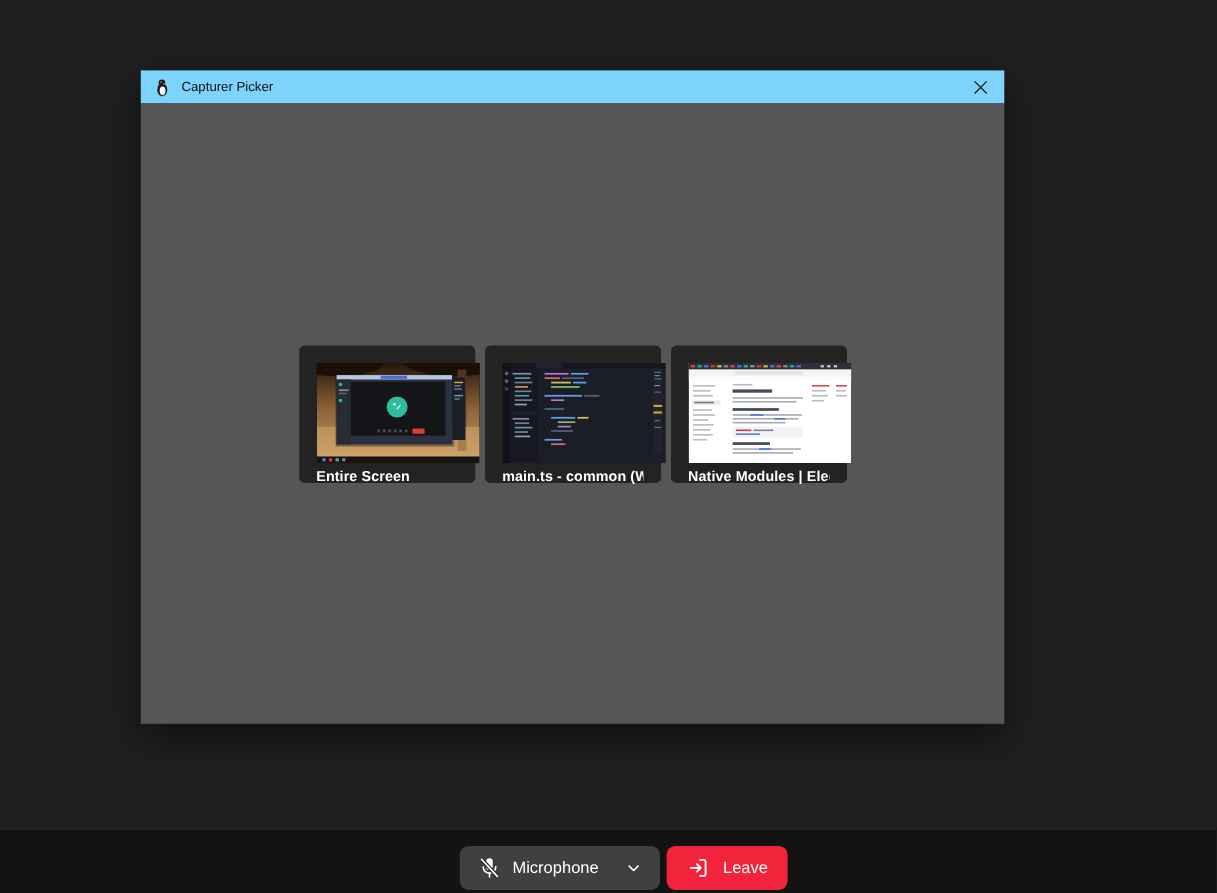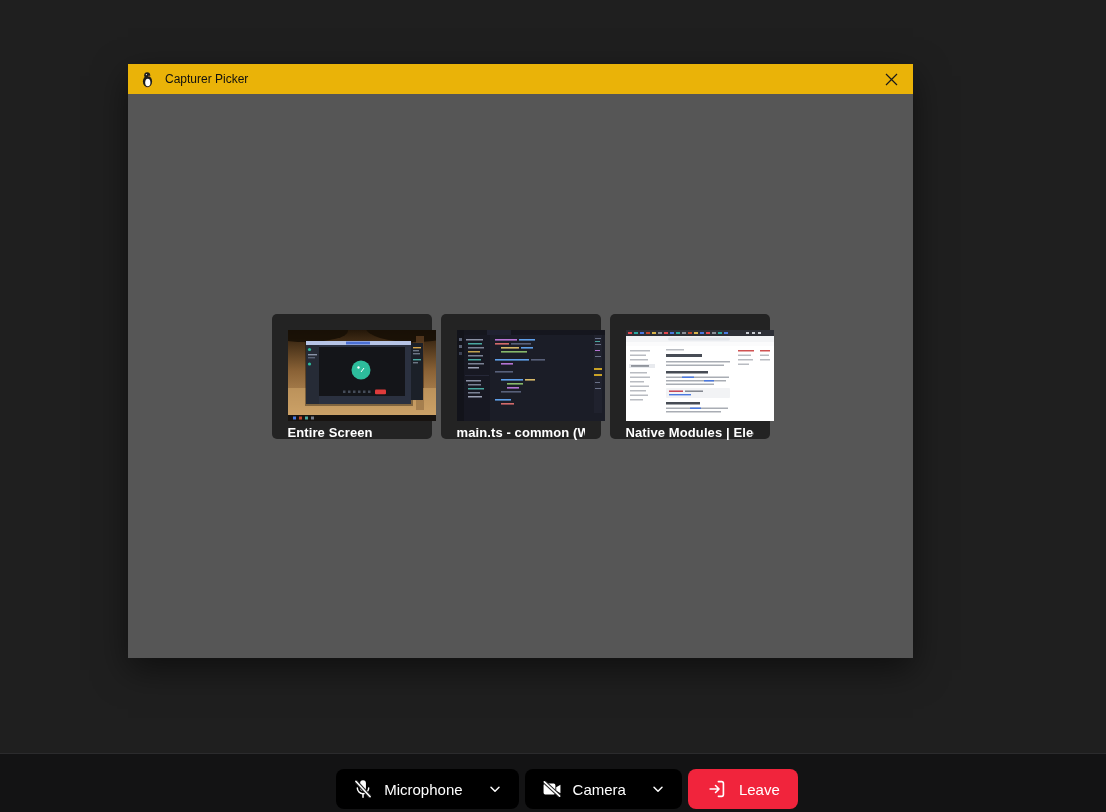--- a/index.html
+++ b/index.html
@@ -13,21 +13,21 @@
 
   
   .dialog {
     position: absolute;
     left: 128px; top: 64px;
     width: 785px; height: 594px;
     box-shadow: 0 12px 32px rgba(0,0,0,.5);
   }
   .titlebar {
     height: 30px;
-    background: #eab308;
+    background: #7dd3fc;
     display: flex;
     align-items: center;
     padding: 0 0 0 11px;
   }
   .titlebar .app-ico { width: 17px; height: 17px; flex: 0 0 auto; }
   .titlebar .title {
     margin-left: 9px;
     font-size: 12px;
     color: #101010;
     flex: 1 1 auto;
@@ -88,21 +88,21 @@
     transform: translateX(14px);
   }
   .ctl-btn {
     height: 40px;
     display: inline-flex;
     align-items: center;
     gap: 10px;
     padding: 0 16px;
     border: none;
     border-radius: 8px;
-    background: #000000;
+    background: #404040;
     color: #ffffff;
     font-family: "Liberation Sans", sans-serif;
     font-size: 15px;
     cursor: pointer;
     white-space: nowrap;
   }
   .ctl-btn .chev { margin-left: 14px; }
   .ctl-btn.disabled { color: #8f8f8f; }
   .ctl-btn.leave {
     background: #f1243c;
@@ -329,32 +329,20 @@
         <line x1="12" y1="17.4" x2="12" y2="21" stroke="#fff" stroke-width="1.6" stroke-linecap="round"></line>
         <line x1="4.2" y1="3.6" x2="19.8" y2="20.4" stroke="#262626" stroke-width="4"></line>
         <line x1="4.2" y1="3.6" x2="19.8" y2="20.4" stroke="#fff" stroke-width="1.7" stroke-linecap="round"></line>
       </svg>
       <span>Microphone</span>
       <svg class="ico chev" width="16" height="16" viewBox="0 0 24 24">
         <path d="M6 9.5l6 6 6-6" stroke="#fff" stroke-width="2.2" fill="none" stroke-linecap="round" stroke-linejoin="round"></path>
       </svg>
     </button>
 
-    <button class="ctl-btn">
-      <svg class="ico" width="22" height="22" viewBox="0 0 24 24">
-        <path d="M2.8 7.8A1.8 1.8 0 0 1 4.6 6h9.3a1.8 1.8 0 0 1 1.8 1.8v8.4a1.8 1.8 0 0 1-1.8 1.8H4.6a1.8 1.8 0 0 1-1.8-1.8z" fill="#fff"></path>
-        <path d="M16.6 10.2l4.6-2.8v9.2l-4.6-2.8z" fill="#fff"></path>
-        <line x1="3.6" y1="4.2" x2="20.4" y2="19.8" stroke="#262626" stroke-width="4"></line>
-        <line x1="3.6" y1="4.2" x2="20.4" y2="19.8" stroke="#fff" stroke-width="1.7" stroke-linecap="round"></line>
-      </svg>
-      <span>Camera</span>
-      <svg class="ico chev" width="16" height="16" viewBox="0 0 24 24">
-        <path d="M6 9.5l6 6 6-6" stroke="#fff" stroke-width="2.2" fill="none" stroke-linecap="round" stroke-linejoin="round"></path>
-      </svg>
-    </button>
 
 
 
     <button class="ctl-btn leave">
       <svg class="ico" width="22" height="22" viewBox="0 0 24 24">
         <path d="M13.5 4h3.6A1.9 1.9 0 0 1 19 5.9v12.2a1.9 1.9 0 0 1-1.9 1.9h-3.6" stroke="#fff" stroke-width="1.8" fill="none" stroke-linecap="round"></path>
         <path d="M4.5 12h9.3M10.4 8.2 14.2 12l-3.8 3.8" stroke="#fff" stroke-width="1.8" fill="none" stroke-linecap="round" stroke-linejoin="round"></path>
       </svg>
       <span>Leave</span>
     </button>

